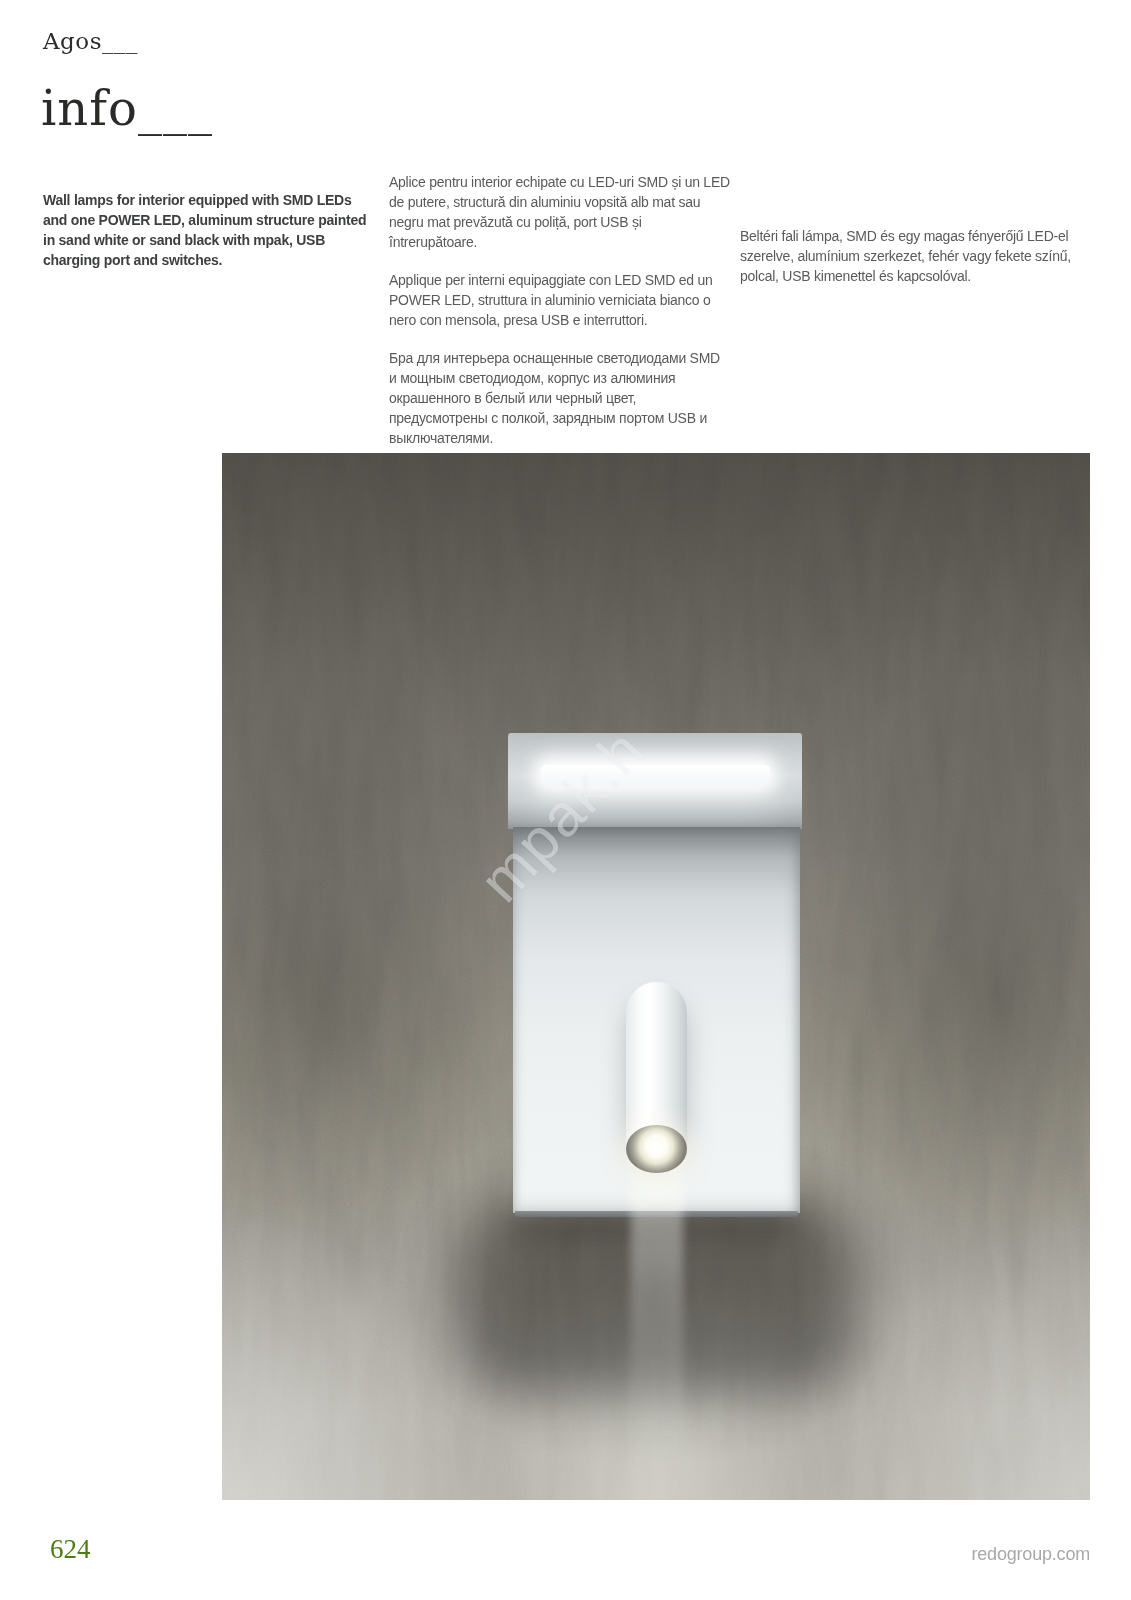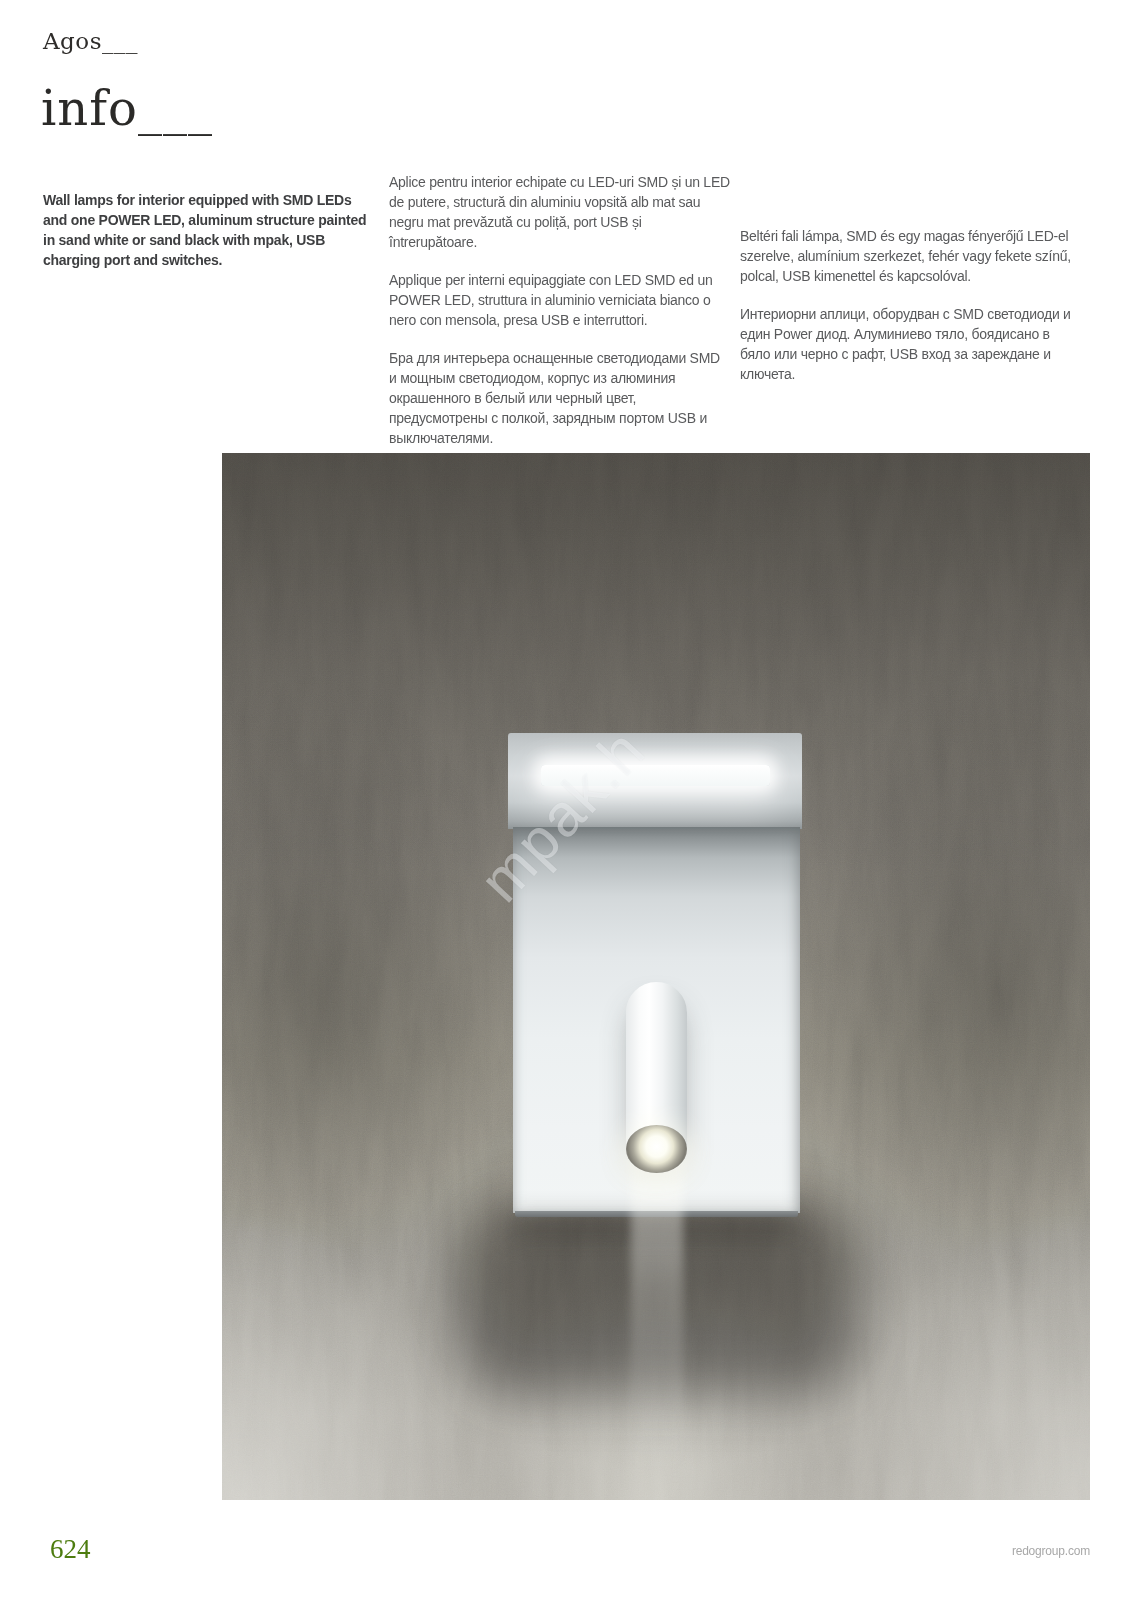--- a/index.html
+++ b/index.html
@@ -97,21 +97,21 @@
     text-shadow:0 0 2px rgba(0,0,0,.05);
     pointer-events:none;
   }
   
   .page-number{
     position:absolute;left:50px;top:1534px;
     font-family:Liberation Serif, serif;font-size:27px;color:#4d7c0f;
   }
   .website{
     position:absolute;right:41px;top:1544px;
-    font-size:12px;color:#a8a8a8;letter-spacing:-.2px;
+    font-size:18px;color:#a8a8a8;letter-spacing:-.2px;
   }
 </style>
 </head>
 <body>
 
 <div class="page">
 
   <div class="brand">Agos___</div>
   <h1 class="title">info___</h1>
 
@@ -120,21 +120,20 @@
   </div>
 
   <div class="col col-mid">
     <p>Aplice pentru interior echipate cu LED-uri SMD și un LED de putere, structură din aluminiu vopsită alb mat sau negru mat prevăzută cu poliță, port USB și întrerupătoare.</p>
     <p>Applique per interni equipaggiate con LED SMD ed un POWER LED, struttura in aluminio verniciata bianco o nero con mensola, presa USB e interruttori.</p>
     <p>Бра для интерьера оснащенные светодиодами SMD и мощным светодиодом, корпус из алюминия окрашенного в белый или черный цвет, предусмотрены с полкой, зарядным портом USB и выключателями.</p>
   </div>
 
   <div class="col col-right">
     <p>Beltéri fali lámpa, SMD és egy magas fényerőjű LED-el szerelve, alumínium szerkezet, fehér vagy fekete színű, polcal, USB kimenettel és kapcsolóval.</p>
-    <p>Интериорни аплици, оборудван с SMD светодиоди и един Power диод. Алуминиево тяло, боядисано в бяло или черно с рафт, USB вход за зареждане и ключета.</p>
   </div>
 
   <figure class="photo" style="margin:0;">
     <div class="wall"></div>
 
     <svg class="noise" width="868" height="1047" viewBox="0 0 868 1047" xmlns="http://www.w3.org/2000/svg">
       <defs>
         <filter id="streaks" x="0" y="0" width="100%" height="100%">
           <feTurbulence type="fractalNoise" baseFrequency="0.05 0.01" numOctaves="4" seed="11" stitchTiles="stitch"></feTurbulence>
           <feColorMatrix type="matrix" values="0 0 0 0 0.55  0 0 0 0 0.55  0 0 0 0 0.52  0.5 0.5 0.5 0 0"></feColorMatrix>

